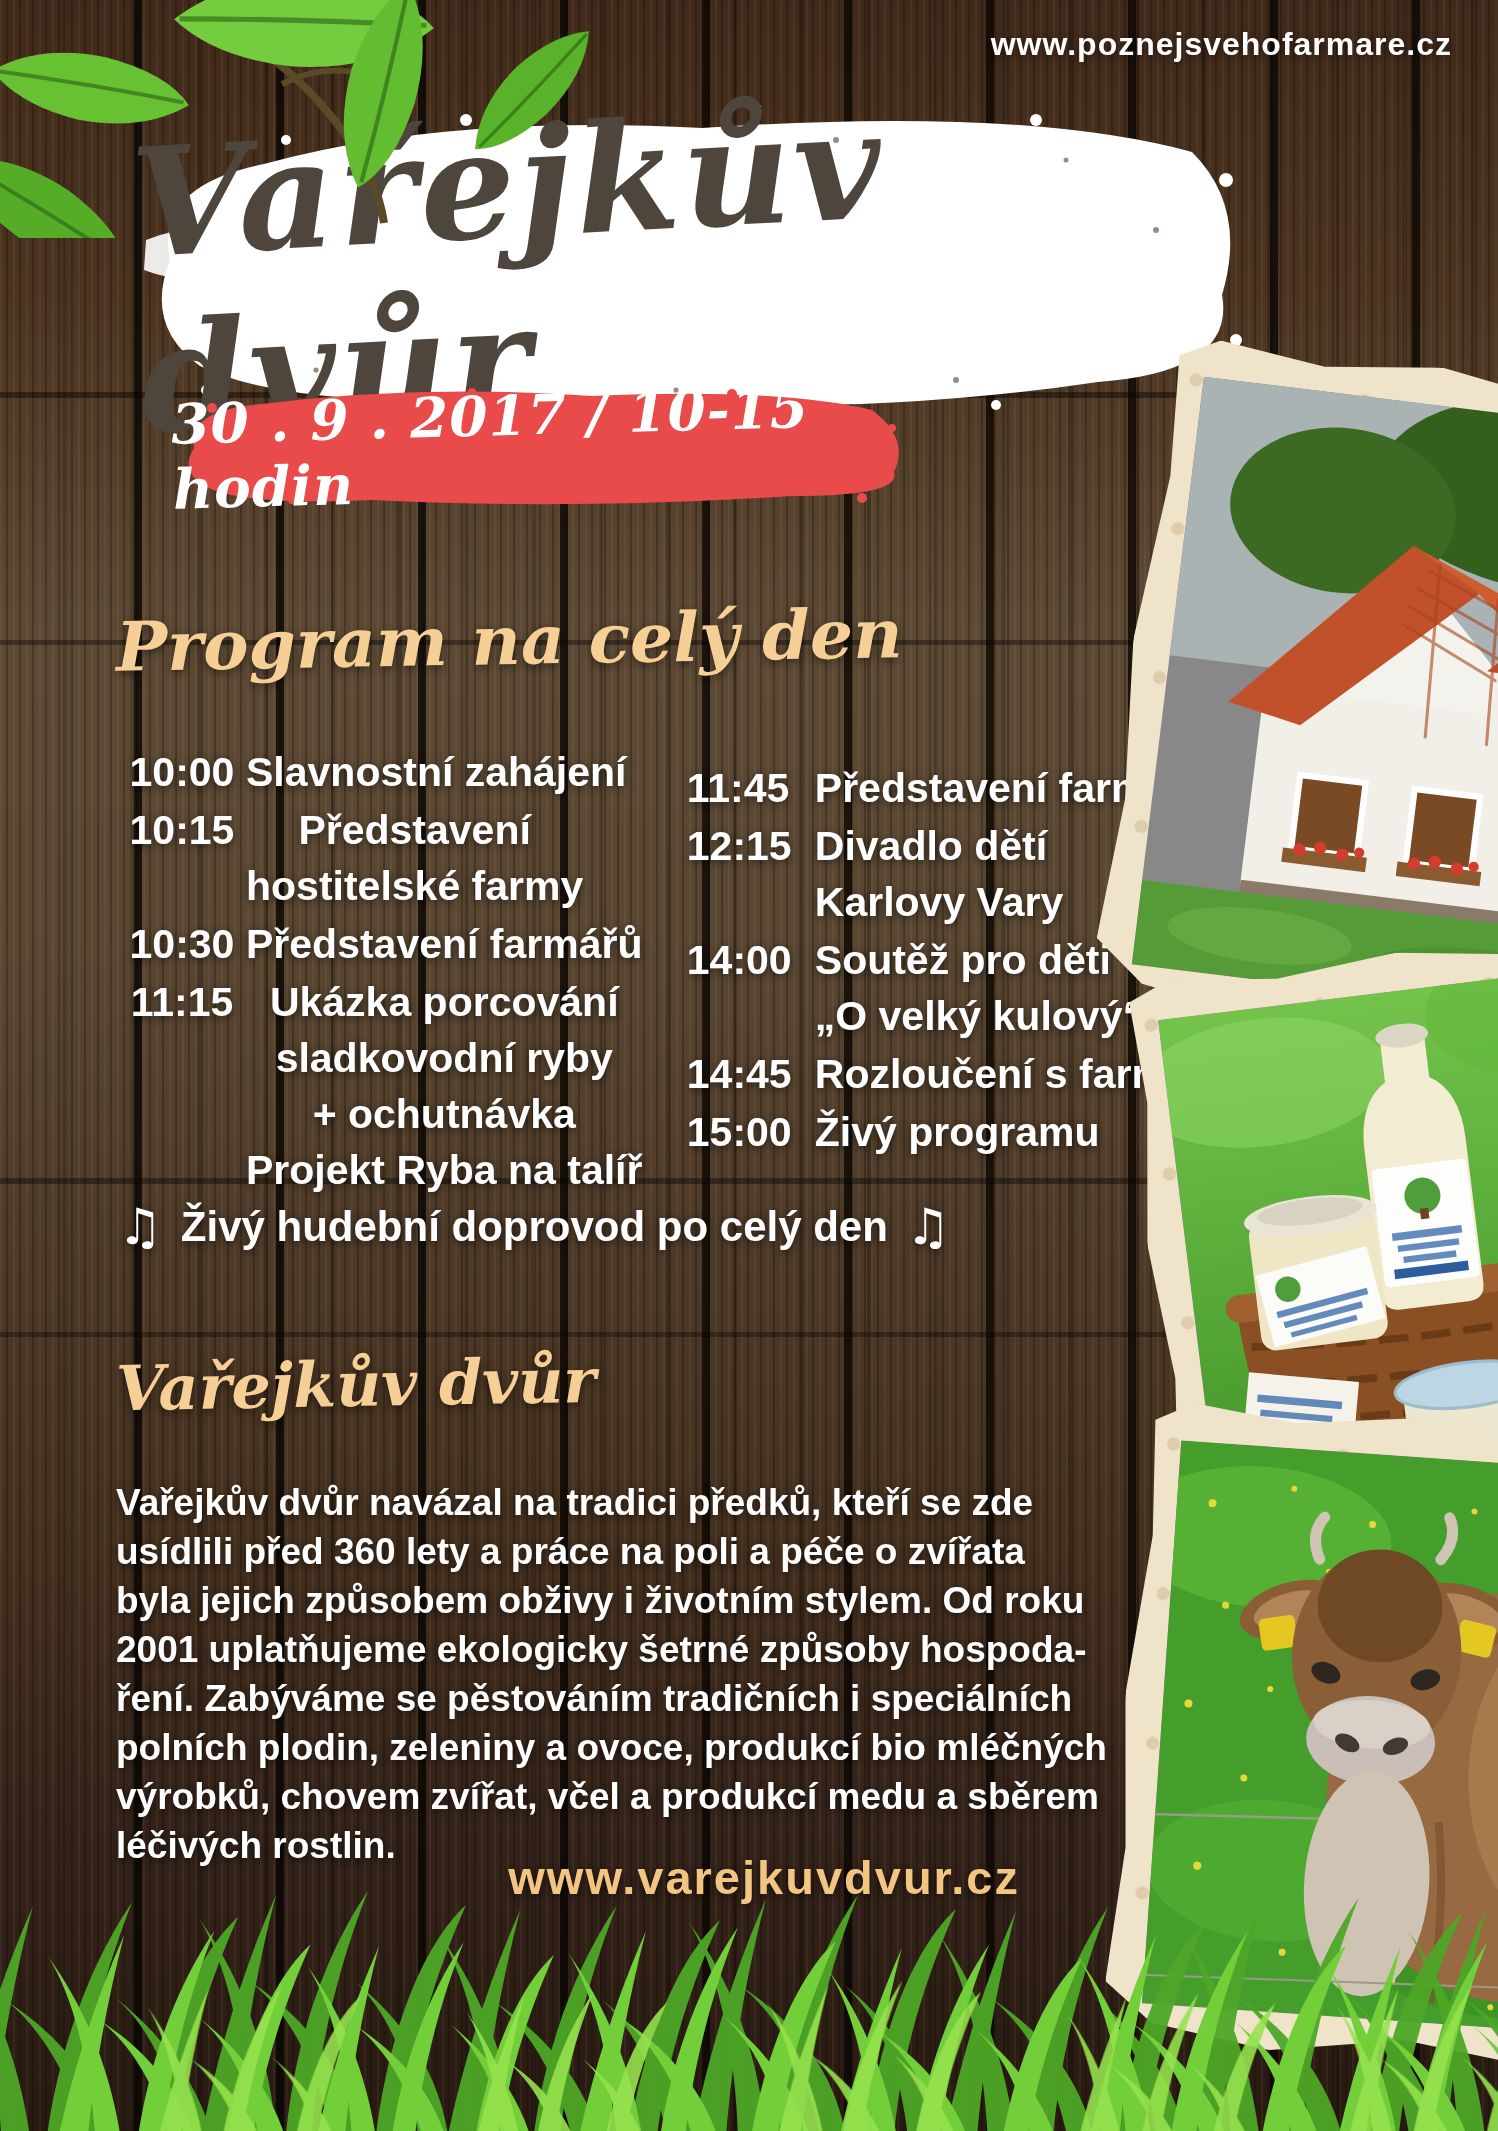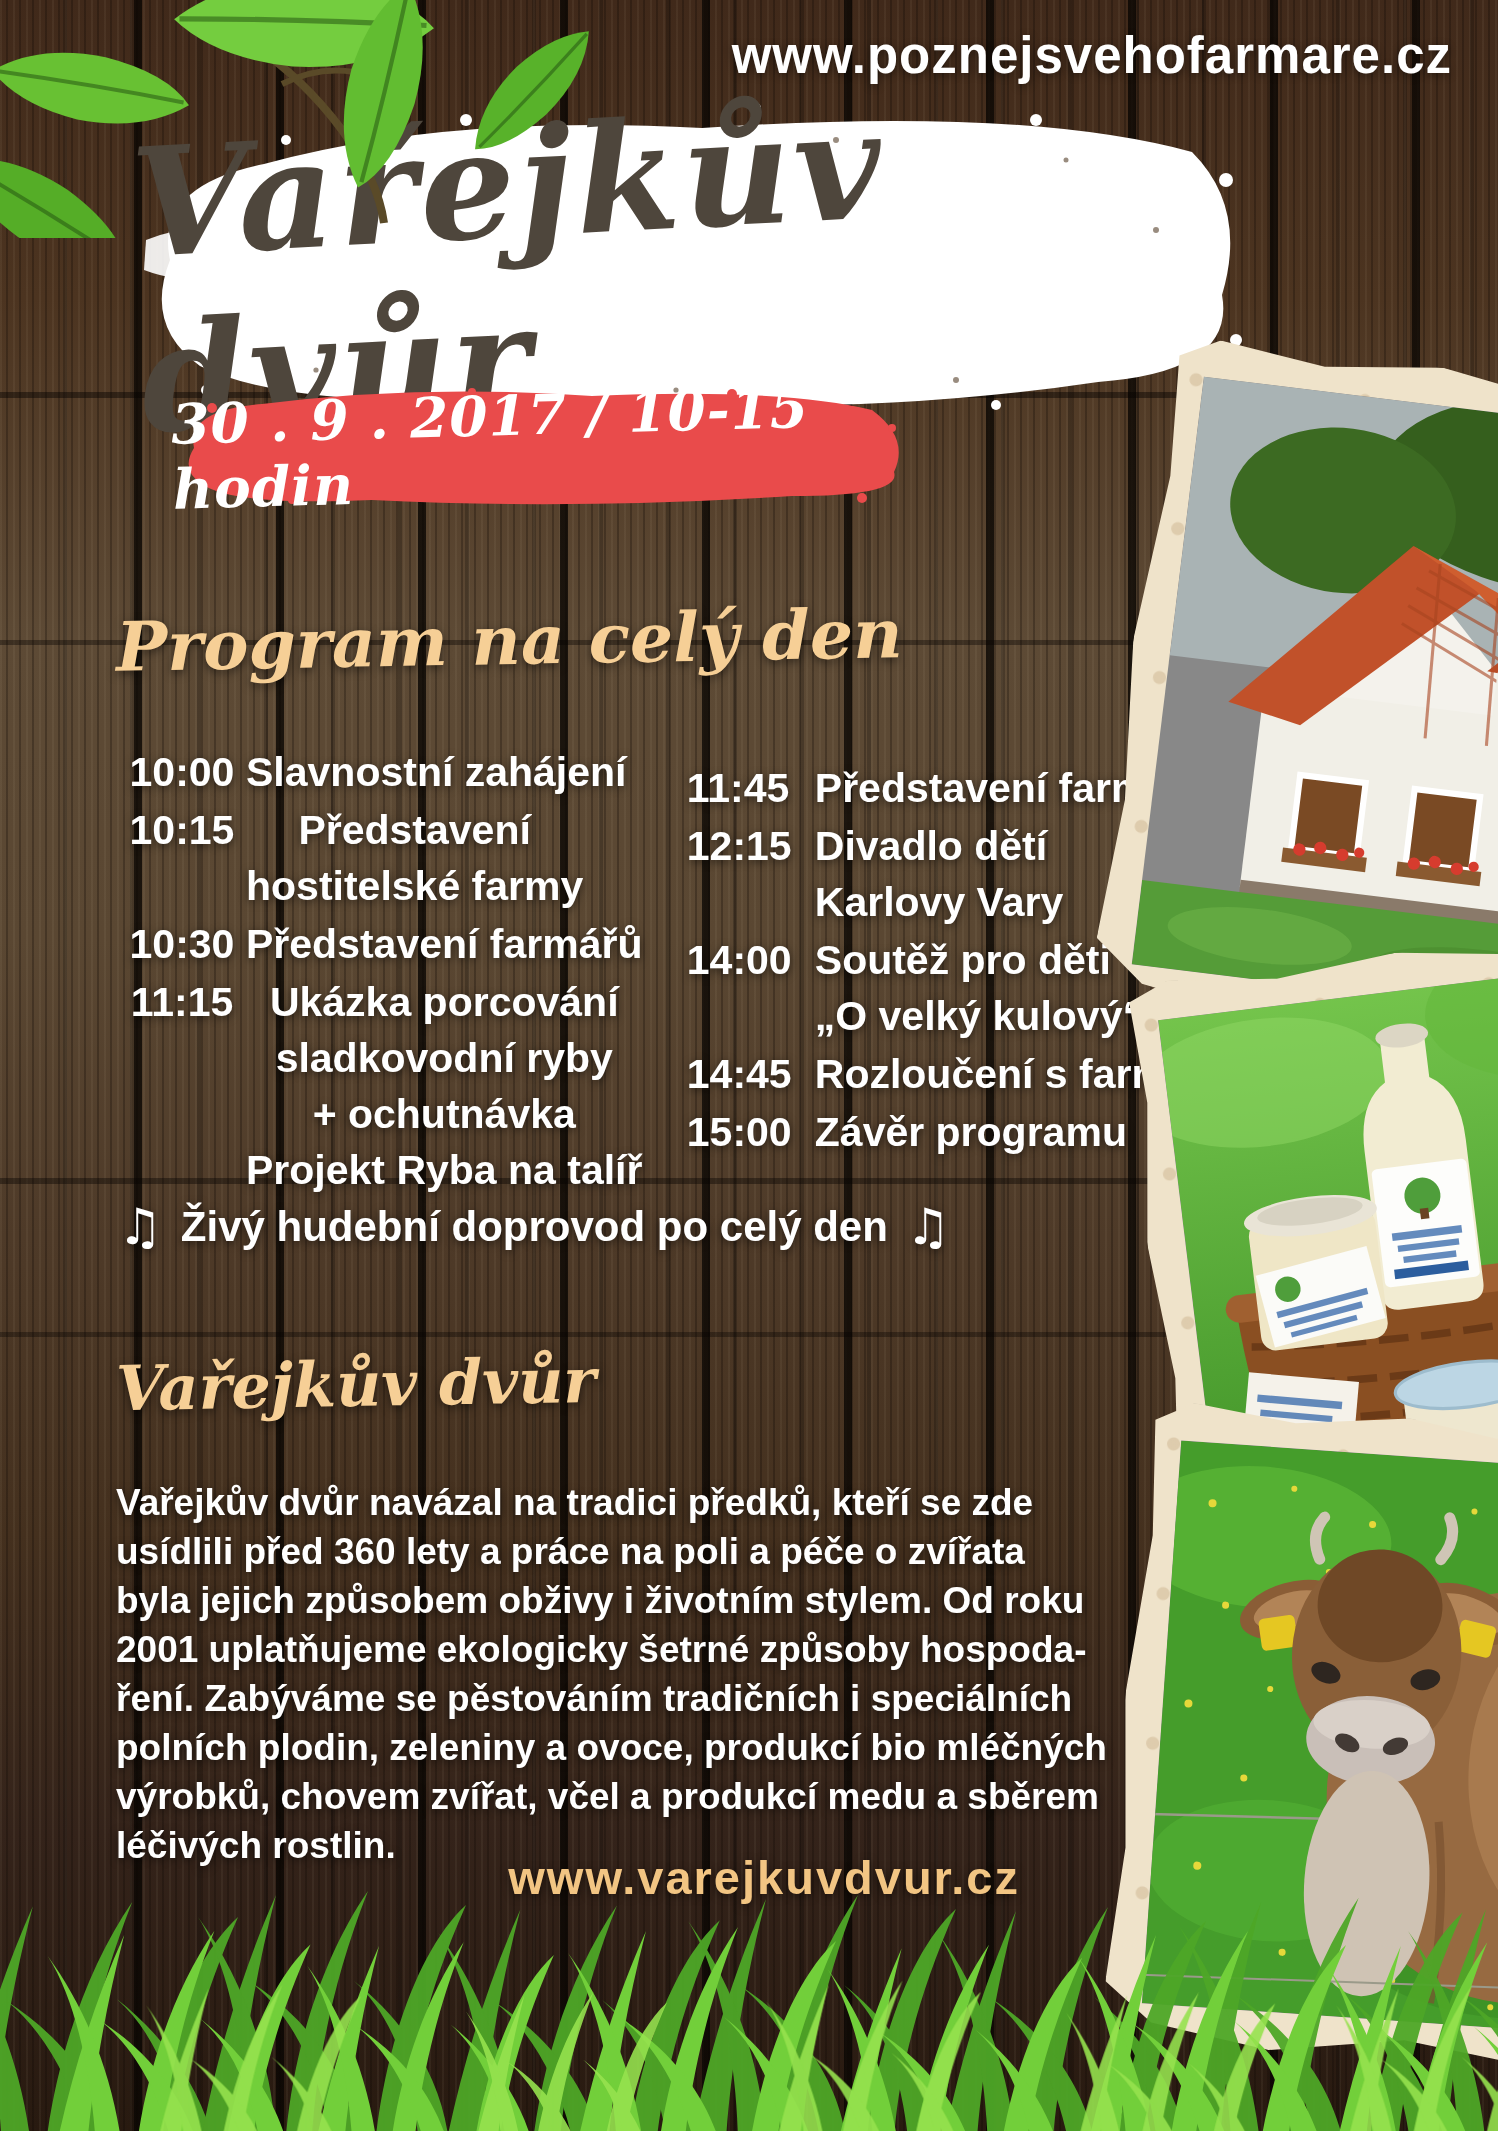--- a/index.html
+++ b/index.html
@@ -12,21 +12,21 @@
       linear-gradient(rgba(5,2,0,.4),rgba(5,2,0,.4)) 0 1178px/100% 6px no-repeat,
       linear-gradient(rgba(5,2,0,.35),rgba(5,2,0,.35)) 0 1332px/100% 5px no-repeat,
       repeating-linear-gradient(90deg,rgba(8,5,2,0) 0 134px,rgba(8,5,2,.78) 134px 142px),
       repeating-linear-gradient(90deg,rgba(0,0,0,0) 0 63px,rgba(0,0,0,.22) 63px 67px),
       repeating-linear-gradient(90deg,rgba(255,235,200,.05) 0 2px,rgba(0,0,0,0) 2px 6px,rgba(15,8,4,.28) 6px 8px,rgba(0,0,0,0) 8px 13px),
       linear-gradient(180deg,#40291a 0%,#4c3420 14%,#5d4a35 30%,#5a4732 44%,#4e3a28 58%,#44301e 72%,#34231a 86%,#281a10 100%);
   }
   .script{font-family:"DejaVu Serif",serif;font-style:italic;font-weight:700;}
   .sans{font-family:"Liberation Sans",sans-serif;font-weight:700;}
   .abs{position:absolute;}
-  .top-url{top:26px;right:46px;font-size:51px;letter-spacing:1px;color:#fff;z-index:7;
+  .top-url{top:26px;right:46px;font-size:32px;letter-spacing:1px;color:#fff;z-index:7;
            text-shadow:0 2px 8px rgba(0,0,0,.45);}
   .title-banner{left:136px;top:90px;width:1150px;height:436px;z-index:3;}
   .title-banner svg{position:absolute;inset:0;}
   .poster-title{position:absolute;left:0;right:0;top:6px;height:330px;display:flex;
     align-items:center;justify-content:center;font-size:150px;color:#4e463c;
     transform:rotate(-3deg);letter-spacing:3px;}
   .date-banner{left:172px;top:388px;width:740px;height:118px;z-index:4;}
   .date-banner svg{position:absolute;inset:0;}
   .date-text{position:absolute;inset:0;display:flex;align-items:center;justify-content:center;
     font-size:55px;color:#fff;transform:rotate(-1.5deg);letter-spacing:1px;}
@@ -177,21 +177,21 @@
         <div class="sched-item">
           <span class="time sans">14:00</span>
           <span class="desc sans">Soutěž pro děti<br>„O velký kulový“</span>
         </div>
         <div class="sched-item">
           <span class="time sans">14:45</span>
           <span class="desc sans">Rozloučení s farmou</span>
         </div>
         <div class="sched-item">
           <span class="time sans">15:00</span>
-          <span class="desc sans">Závěr programu</span>
+          <span class="desc sans">Živý programu</span>
         </div>
       </div>
   </div>
 
   <div class="abs music">
     <span class="note">♫</span>
     <span class="sans">Živý hudební doprovod po celý den</span>
     <span class="note">♫</span>
   </div>
 

